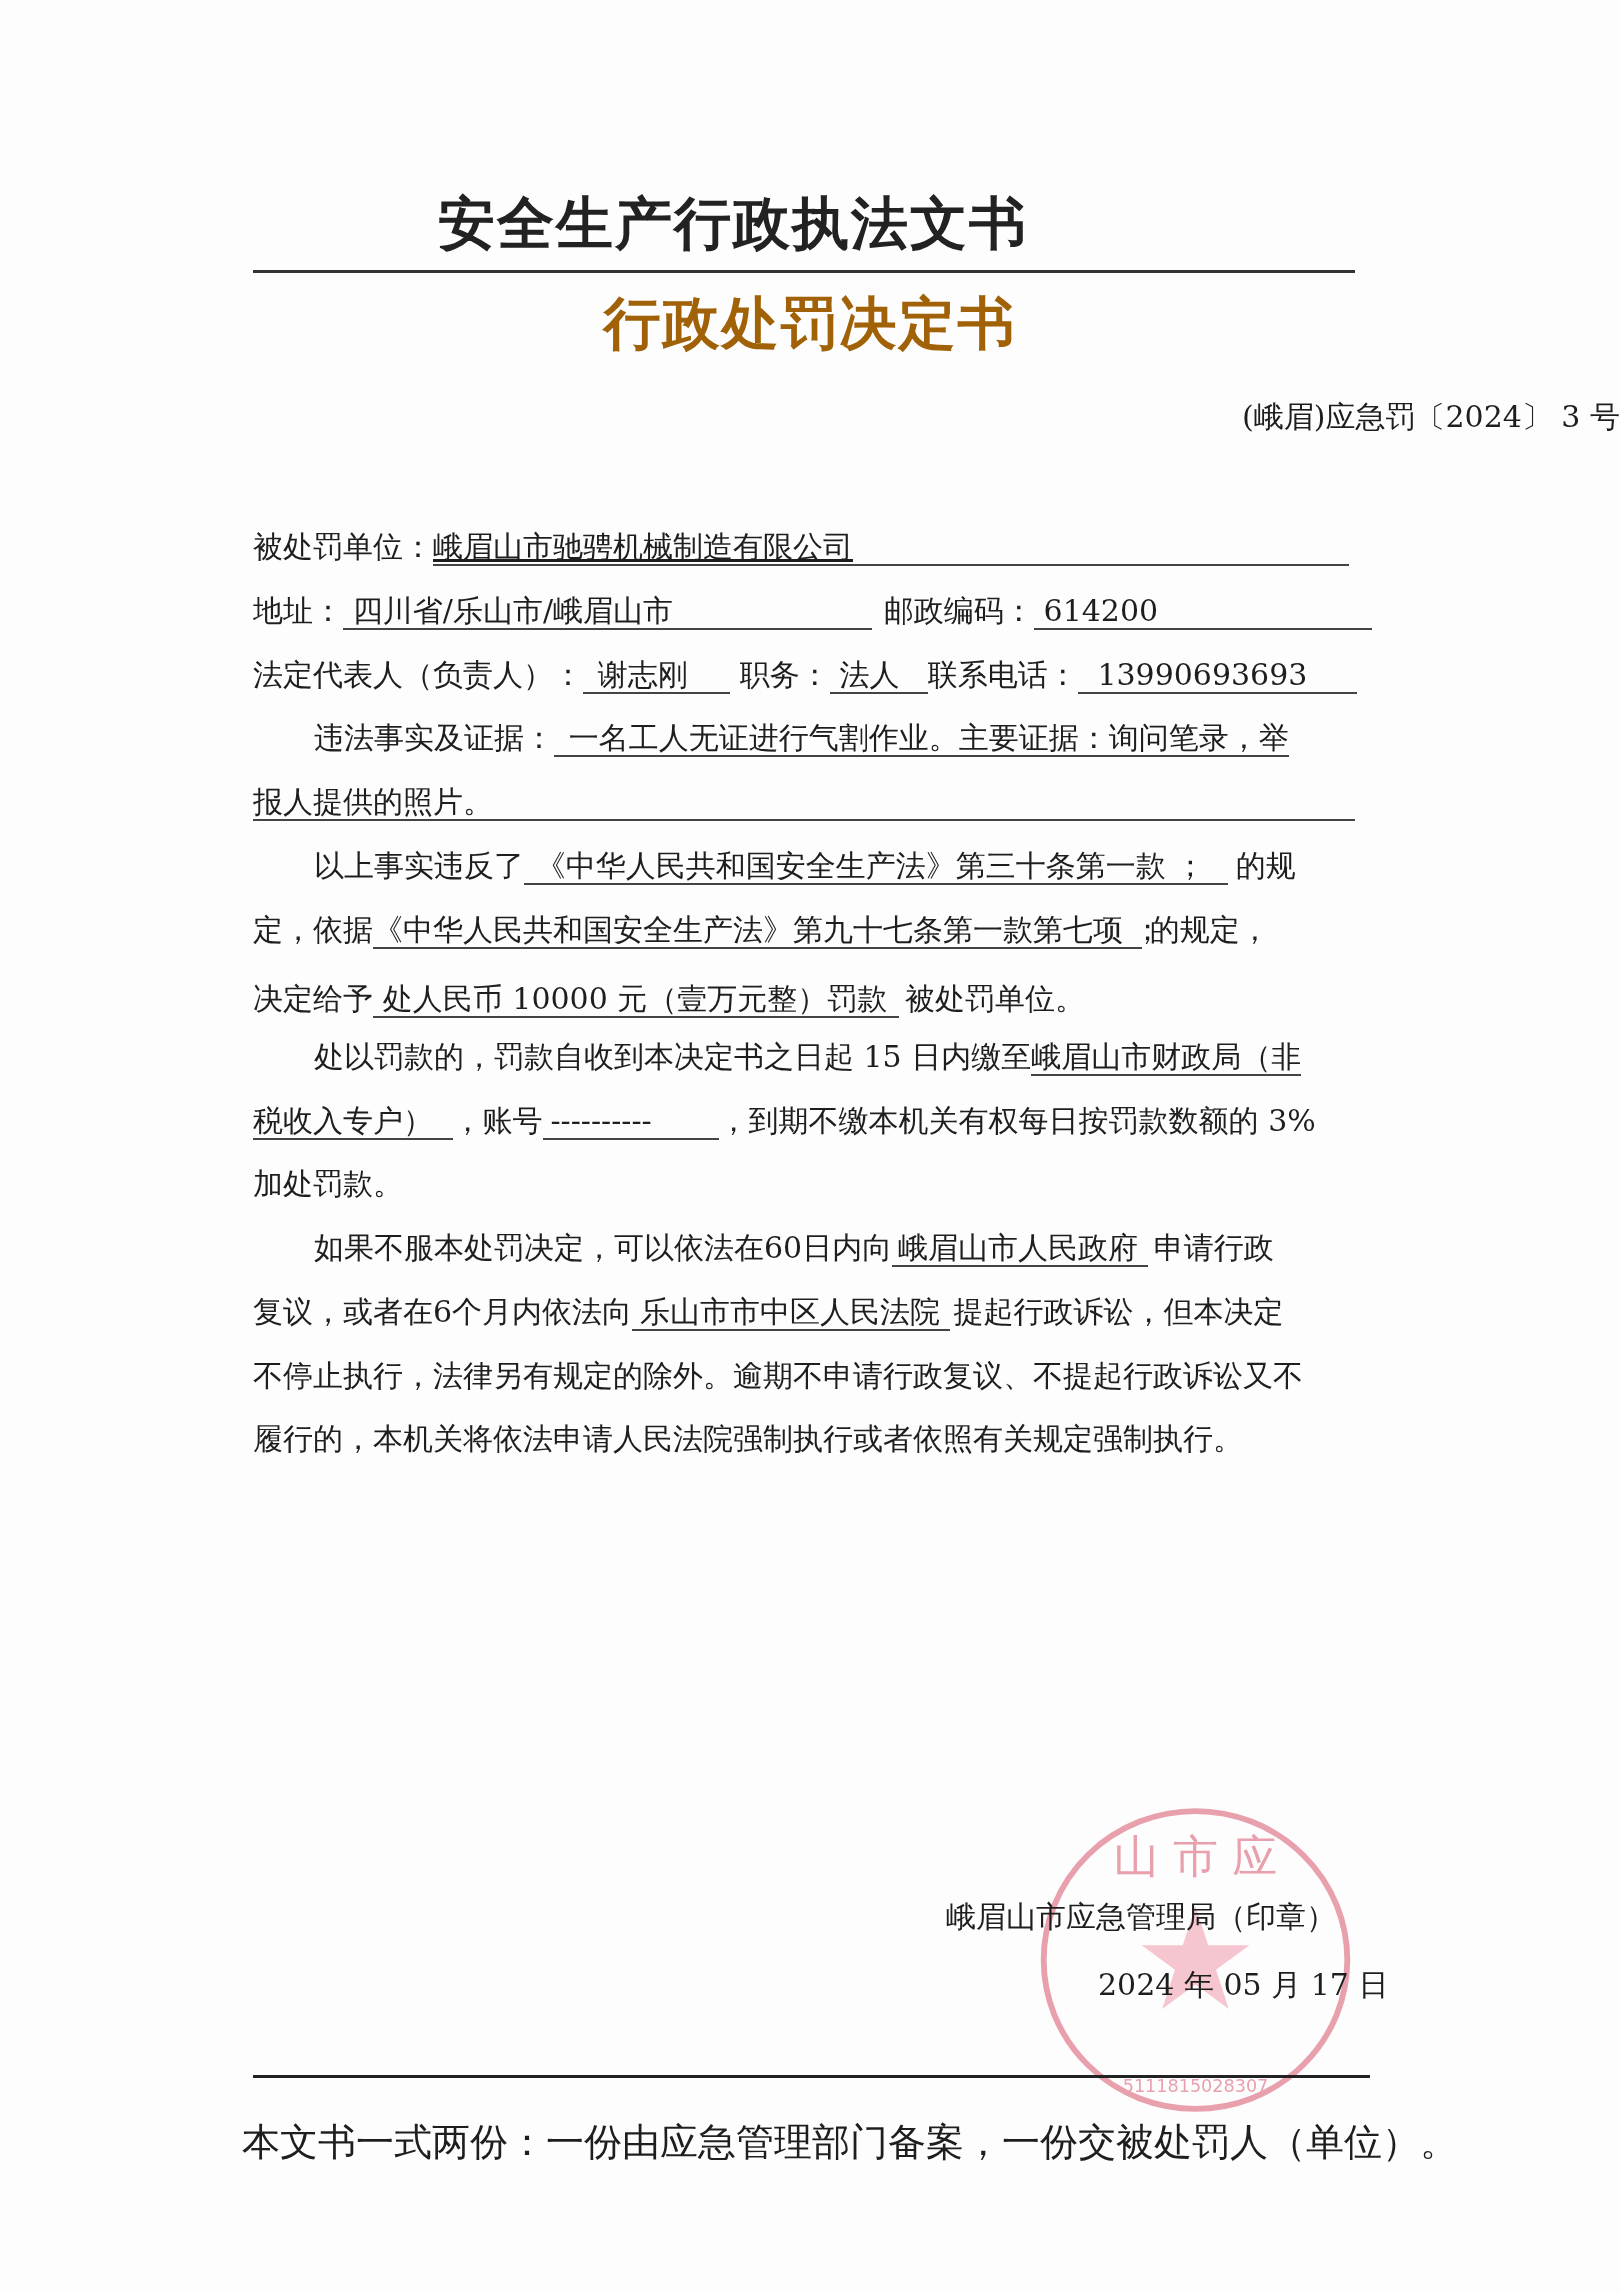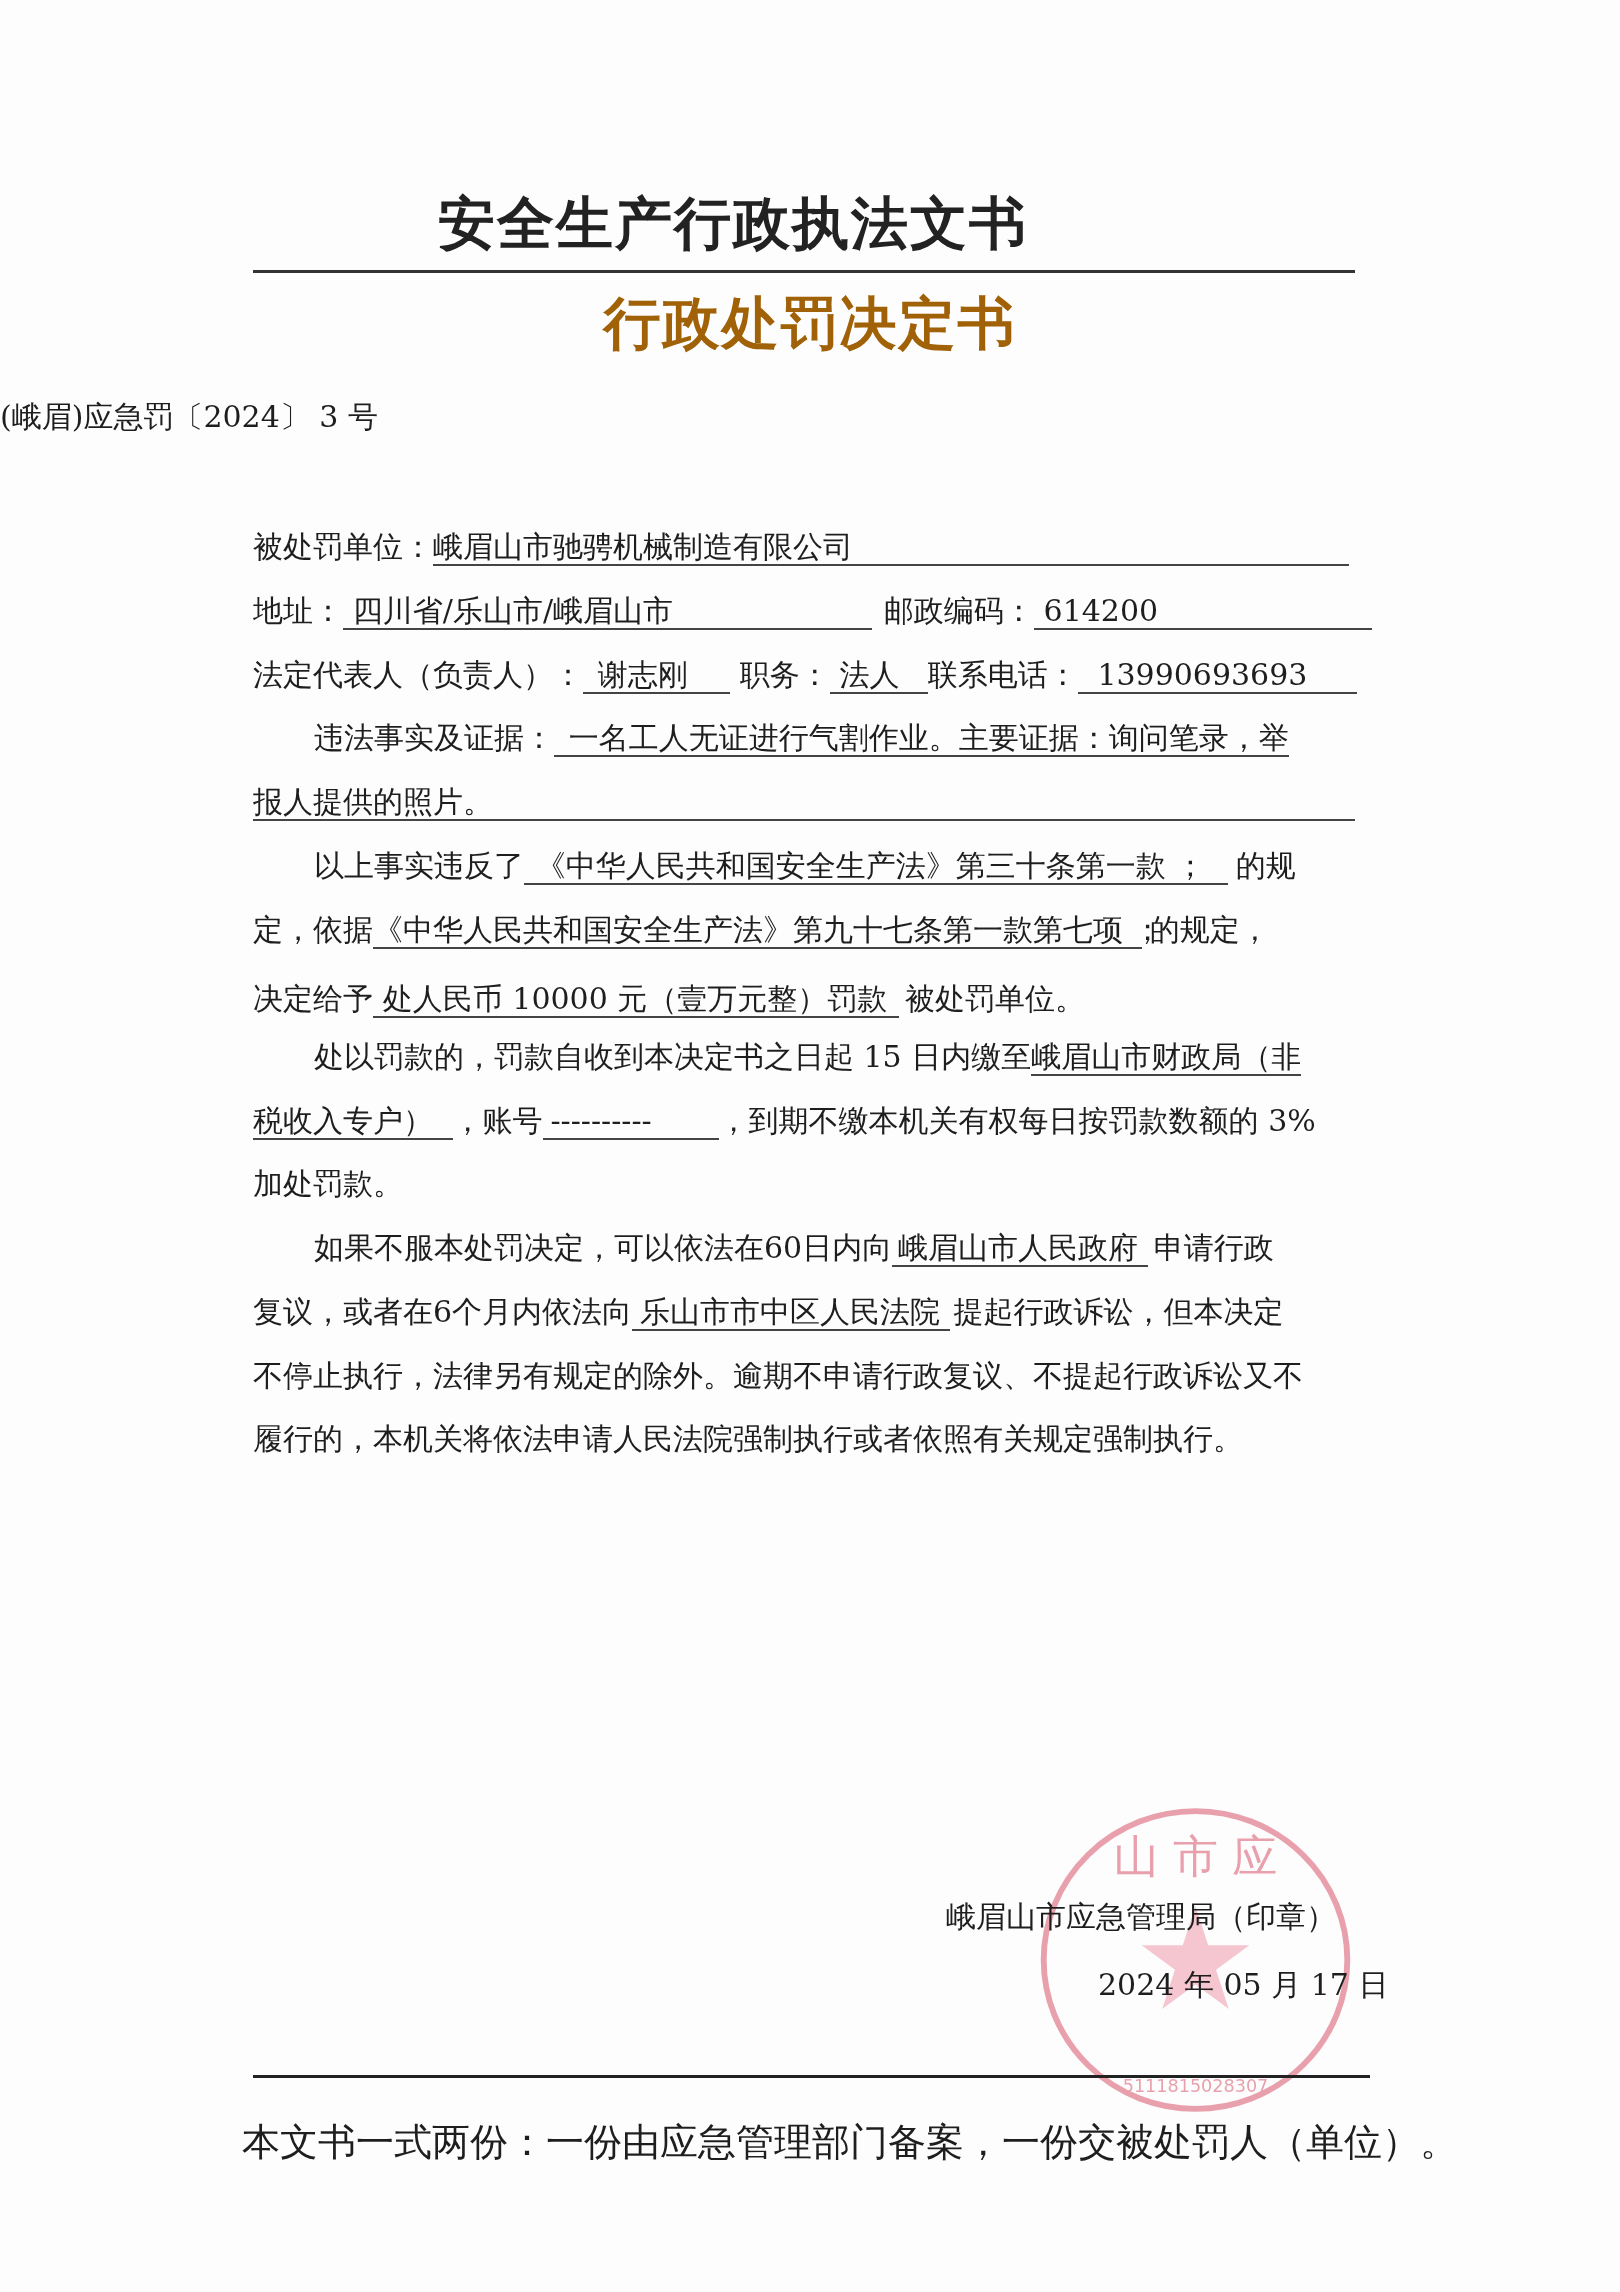--- a/index.html
+++ b/index.html
@@ -11,41 +11,41 @@
     .page { position: absolute; left: 0; top: 0; width: 1620px; height: 2293px; }
     .title1 {
       position: absolute; left: 0; width: 1466px; top: 186px; text-align: center;
       font-family: "DejaVu Sans", sans-serif; font-weight: bold; font-size: 57px; letter-spacing: 2px; color: #222;
     }
     .rule-top { position: absolute; left: 253px; width: 1102px; top: 270px; height: 2.9px; background: #333; }
     .title2 {
       position: absolute; left: 0; width: 1620px; top: 286px; text-align: center;
       font-family: "DejaVu Sans", sans-serif; font-weight: bold; font-size: 57px; letter-spacing: 2px; color: #a16207;
     }
-    .docno { position: absolute; left: 0; width: 1620px; top: 397px; text-align: left; font-size: 30px; }
+    .docno { position: absolute; left: 0; width: 1620px; top: 397px; text-align: right; font-size: 30px; }
     .line { position: absolute; left: 253px; width: 1102px; font-size: 30px; white-space: nowrap; line-height: 39px; }
     .u { border-bottom: 2px solid #444; display: inline-block; line-height: 35px; }
     .indent { padding-left: 61px; }
     .sign { position: absolute; font-size: 30px; white-space: nowrap; }
     .rule-bottom { position: absolute; left: 253px; width: 1117px; top: 2075px; height: 2.9px; background: #222; }
     .footer { position: absolute; left: 242px; top: 2117px; font-size: 38px; white-space: nowrap; }
     .seal { position: absolute; left: 1029px; top: 1803px; width: 333px; height: 314px; opacity: 0.7; }
   </style>
 </head>
 <body>
 
 <div class="page">
 
   <div class="title1">安全生产行政执法文书</div>
   <div class="rule-top"></div>
   <div class="title2">行政处罚决定书</div>
   <div class="docno">(峨眉)应急罚〔2024〕 3 号</div>
 
   <div class="line" style="top:527px;">
-    <span>被处罚单位：</span><span class="u" style="width:916px;">峨眉山市驰骋机械制造有限公司</span>
+    <span>被处罚单位：</span><span class="u" style="width:916px;text-decoration:underline;">峨眉山市驰骋机械制造有限公司</span>
   </div>
 
   <div class="line" style="top:591px;">
     <span>地址：</span><span class="u" style="width:529px; padding-left:9.8px; box-sizing:border-box;">四川省/乐山市/峨眉山市</span><span style="padding-left:11.8px;">邮政编码：</span><span class="u" style="width:338px; padding-left:9.8px; box-sizing:border-box;">614200</span>
   </div>
 
   <div class="line" style="top:655px;">
     <span>法定代表人（负责人）：</span><span class="u" style="width:147px; padding-left:14.7px; box-sizing:border-box;">谢志刚</span><span style="padding-left:9.8px;">职务：</span><span class="u" style="width:98px; padding-left:9.8px; box-sizing:border-box;">法人</span><span>联系电话：</span><span class="u" style="width:279px; padding-left:19.6px; box-sizing:border-box;">13990693693</span>
   </div>
 

